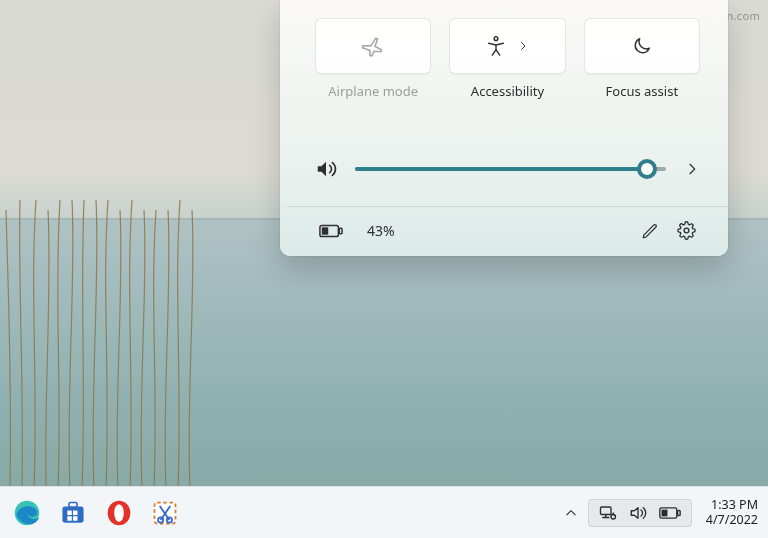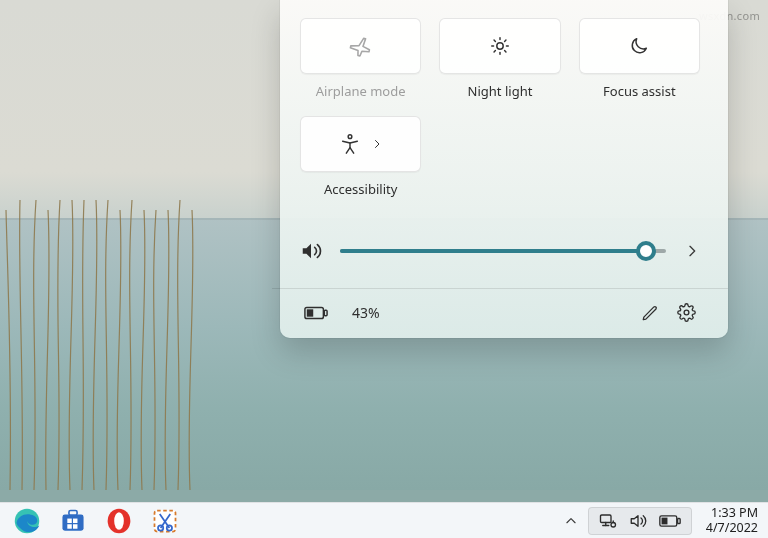--- a/index.html
+++ b/index.html
@@ -14,21 +14,21 @@
          background: linear-gradient(180deg,#b0c2c4,#9cb8b9 40%,#8fb0ae 70%,#88a9a6); }
   .grass { position:absolute; left:0; width:200px; top:170px; bottom:48px; }
   .grass svg { width:100%; height:100%; }
   .watermark { position:absolute; top:8px; right:8px; color: rgba(0,0,0,0.35); font-size:11px; letter-spacing:.3px; }
 
   .panel {
     position:absolute; top:0; left:280px; width:448px;
     background: linear-gradient(180deg, rgba(252,251,249,0.95), rgba(236,243,240,0.95) 60%, rgba(223,237,234,0.95));
     border-radius: 0 0 10px 10px;
     box-shadow: 0 14px 30px rgba(0,0,0,0.18), 0 0 0 1px rgba(0,0,0,0.04);
-    padding: 18px 28px 0 20px;
+    padding: 18px 28px 0 35px;
   }
   .tiles { display:grid; grid-template-columns: repeat(3, 1fr); gap: 16px 18px; }
   .tile { display:flex; flex-direction:column; align-items:center; gap:8px; }
   .tile-btn {
     width:100%; height:56px; border-radius:6px;
     background: rgba(255,255,255,0.9);
     border:1px solid rgba(0,0,0,0.10);
     box-shadow: 0 1px 1px rgba(0,0,0,0.04);
     display:flex; align-items:center; justify-content:center; gap:10px;
     color:#333;
@@ -46,21 +46,21 @@
   .fill  { position:absolute; left:0; top:50%; transform:translateY(-50%); height:4px; border-radius:2px; background:#2f7e8c; }
   .thumb { position:absolute; top:50%; width:20px; height:20px; border-radius:50%; background:#fff; border:4px solid #2f7e8c; transform:translate(-50%,-50%); }
   .chev  { color:#3a3a3a; flex:0 0 auto; }
 
   .hr { height:1px; background:rgba(0,0,0,0.10); margin:0 -28px; }
   .panel-footer { display:flex; align-items:center; justify-content:space-between; padding:14px 4px 16px 4px; }
   .bat { display:flex; align-items:center; gap:24px; color:#2f2f2f; font-size:14px; }
   .footer-actions { display:flex; align-items:center; gap:18px; color:#2f2f2f; }
 
   .taskbar {
-    position:absolute; left:0; right:0; bottom:0; height:36px;
+    position:absolute; left:0; right:0; bottom:0; height:52px;
     background:#f3f6f9; border-top:1px solid rgba(0,0,0,0.08);
     display:flex; align-items:center; justify-content:space-between;
     padding:0 10px 0 6px;
   }
   .tb-left { display:flex; align-items:center; gap:4px; }
   .tb-app { width:42px; height:40px; display:flex; align-items:center; justify-content:center; border-radius:4px; }
   .tb-right { display:flex; align-items:center; gap:4px; }
   .tray-caret { width:26px; height:40px; display:flex; align-items:center; justify-content:center; color:#3c3c3c; }
   .tray {
     display:flex; align-items:center; gap:12px; padding:4px 10px; border-radius:4px;
@@ -109,67 +109,49 @@
           <span>
             <svg width="24" height="24" viewBox="0 0 24 24" fill="none" stroke="currentColor" stroke-width="1.6" stroke-linecap="round" stroke-linejoin="round">
                 <path d="M2 14l8-2 3-8h2l-1 8 7 2v2l-7 1-1 5h-2l-1-5-8-1z" transform="rotate(12 12 12)"></path>
               </svg>
           </span>
         </div>
         <span class="tile-label disabled">Airplane mode</span>
       </div>
 
 
-      <div class="tile">
-        <div class="tile-btn">
-          <span>
-            <svg width="22" height="22" viewBox="0 0 24 24" fill="none" stroke="currentColor" stroke-width="1.6" stroke-linecap="round">
-              <circle cx="12" cy="12" r="3.5"></circle>
-              <line x1="12" y1="3" x2="12" y2="5"></line>
-                <line x1="12" y1="19" x2="12" y2="21"></line>
-              <line x1="3" y1="12" x2="5" y2="12"></line>
-                <line x1="19" y1="12" x2="21" y2="12"></line>
-              <line x1="5.5" y1="5.5" x2="7" y2="7"></line>
-                <line x1="17" y1="17" x2="18.5" y2="18.5"></line>
-              <line x1="5.5" y1="18.5" x2="7" y2="17"></line>
-                <line x1="17" y1="7" x2="18.5" y2="5.5"></line>
-            </svg>
-          </span>
-        </div>
-        <span class="tile-label">Night light</span>
-      </div>
-
-      <div class="tile">
-        <div class="tile-btn">
-          <span>
-            <svg width="22" height="22" viewBox="0 0 24 24" fill="none" stroke="currentColor" stroke-width="1.6" stroke-linecap="round" stroke-linejoin="round">
-                <path d="M20 14.5A8 8 0 0 1 9.5 4a8 8 0 1 0 10.5 10.5z"></path>
-              </svg>
-          </span>
-        </div>
-        <span class="tile-label">Focus assist</span>
-      </div>
 
       <div class="tile">
         <div class="tile-btn">
           <span>
             <svg width="22" height="22" viewBox="0 0 24 24" fill="none" stroke="currentColor" stroke-width="1.6" stroke-linecap="round" stroke-linejoin="round">
               <circle cx="12" cy="4" r="2"></circle>
                 <path d="M4 9l8 2 8-2"></path>
                 <path d="M12 11v5"></path>
                 <path d="M8 22l4-6 4 6"></path>
             </svg>
           </span>
           <span>
             <svg width="12" height="12" viewBox="0 0 24 24" fill="none" stroke="currentColor" stroke-width="2" stroke-linecap="round" stroke-linejoin="round">
                 <polyline points="9 5 16 12 9 19"></polyline>
               </svg>
           </span>
         </div>
         <span class="tile-label">Accessibility</span>
+      </div>
+
+      <div class="tile">
+        <div class="tile-btn">
+          <span>
+            <svg width="22" height="22" viewBox="0 0 24 24" fill="none" stroke="currentColor" stroke-width="1.6" stroke-linecap="round" stroke-linejoin="round">
+                <path d="M20 14.5A8 8 0 0 1 9.5 4a8 8 0 1 0 10.5 10.5z"></path>
+              </svg>
+          </span>
+        </div>
+        <span class="tile-label">Focus assist</span>
       </div>
 
       <div></div>
     </div>
 
     <div class="slider-row">
       <span class="slider-icon">
         <svg width="22" height="22" viewBox="0 0 24 24" fill="none" stroke="currentColor" stroke-width="1.8" stroke-linecap="round" stroke-linejoin="round">
           <polygon points="3 9 7 9 12 4 12 20 7 15 3 15 3 9" fill="currentColor" stroke="none"></polygon>
           <path d="M16 8a5 5 0 0 1 0 8"></path>

